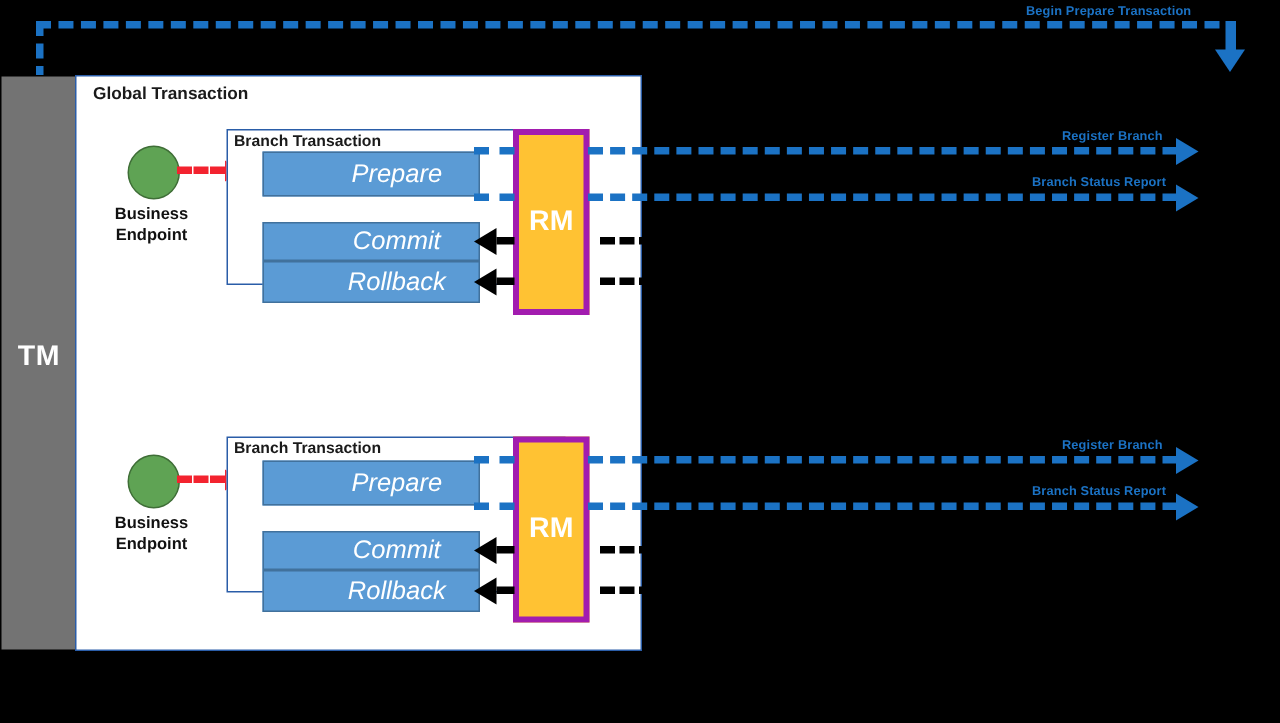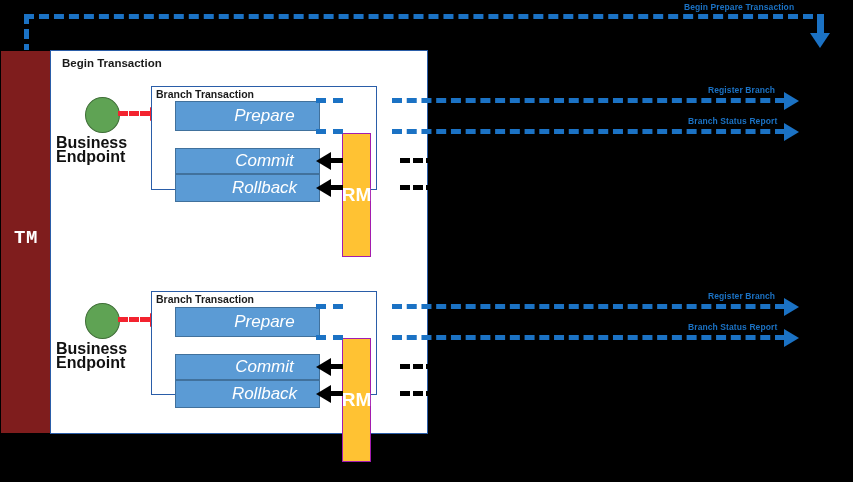--- a/index.html
+++ b/index.html
@@ -8,24 +8,23 @@
     position:relative;
     width:853px;height:482px;
     background:#000000;
     overflow:hidden;
     font-family:"Liberation Sans", sans-serif;
   }
 
   
   .role-col{
     position:absolute;
-    background:#7f1d1d;
+    background:#737373;
     border:1px solid #000;
     box-sizing:border-box;
-    font-family:Liberation Mono, monospace;
   }
   .role-col .role-label{
     position:absolute;
     left:0;right:0;
     color:#FFFFFF;
     font-weight:700;
     font-size:19px;
     text-align:center;
     letter-spacing:.5px;
   }
@@ -76,43 +75,43 @@
     display:flex;
     align-items:center;
     justify-content:center;
     padding-left:34px;
     box-sizing:border-box;
   }
 
   
   .rm-col{
     position:absolute;
-    width:29px;
+    width:51px;
     background:#FFC233;
-    border:1px solid #a21caf;
+    border:4px solid #a21caf;
     box-sizing:border-box;
     color:#FFFFFF;
     font-weight:700;
     font-size:19px;
-    display:flex;align-items:center;justify-content:center;margin-top:47px;
+    display:flex;align-items:center;justify-content:center;
   }
 
   
   .endpoint-dot{
     position:absolute;
     width:33px;height:34px;
     border-radius:50%;
     background:#5FA354;
     border:1px solid #3F6E37;
   }
   .endpoint-label{
     position:absolute;
     width:90px;
-    text-align:left;
-    font-size:16px;
+    text-align:center;
+    font-size:11px;
     font-weight:700;
     color:#111;
     line-height:14px;
   }
 
   
   .dash-h{
     position:absolute;
     height:0;
     border-top:5px dashed #1B72C4;
@@ -183,21 +182,21 @@
   <div class="dash-h" style="left:24px;top:14px;width:789px;"></div>
   <div class="arrow-down-stem" style="left:817px;top:14px;height:20px;"></div>
   <div class="arrow-down" style="left:810px;top:33px;"></div>
 
   <div class="role-col" id="tm-col" style="left:0px;top:50px;width:52px;height:384px;">
     <div class="role-label" style="top:176px;">TM</div>
   </div>
 
 
   <div id="global-panel">
-    <div class="panel-title">Begin Transaction</div>
+    <div class="panel-title">Global Transaction</div>
   </div>
 
   <div class="endpoint-dot" style="left:85px;top:97px;"></div>
   <div class="endpoint-label" style="left:56px;top:136px;">
     <div>Business</div>
     <div>Endpoint</div>
   </div>
 
   <div class="dash-red" style="left:118px;top:111px;width:32px;"></div>
   <div class="arrow-right red" style="left:150px;top:107px;"></div>

